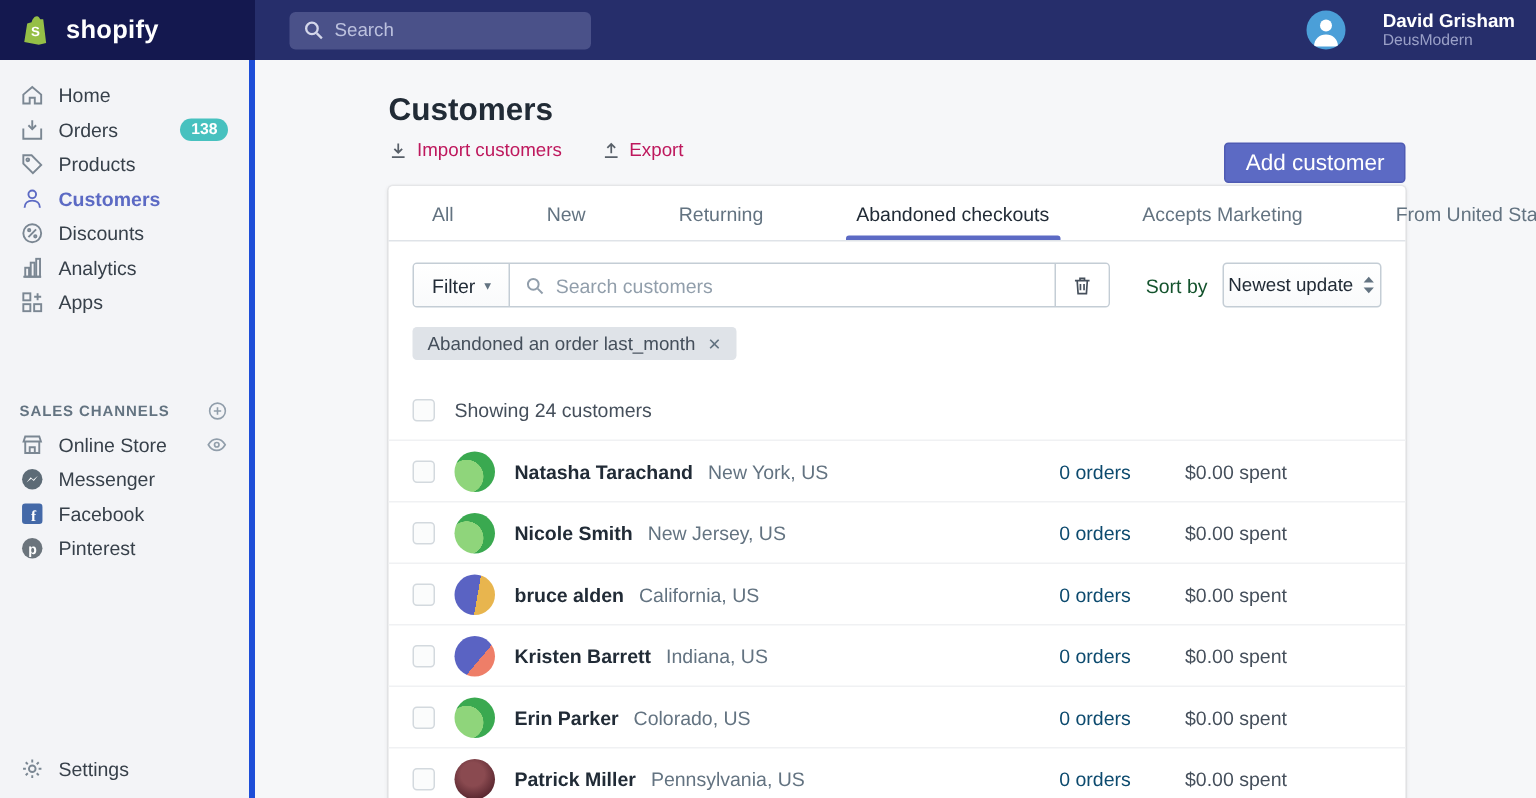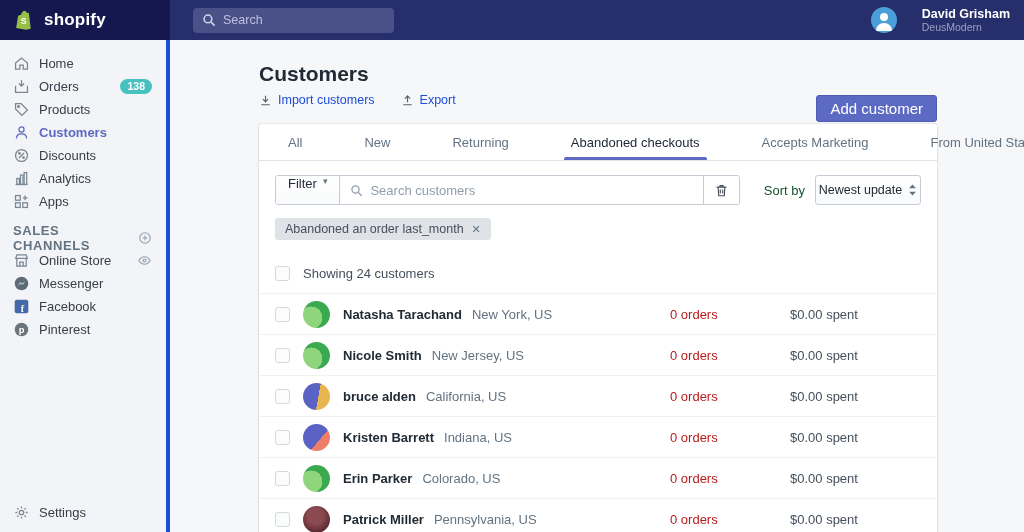--- a/index.html
+++ b/index.html
@@ -28,51 +28,51 @@
     display:flex; flex-direction:column; padding-top:12px; }
   .nav-item { display:flex; align-items:center; height:23px; padding:0 14px 0 13px; gap:9px;
     font-size:13px; font-weight:500; color:#37404a; cursor:pointer; }
   .nav-item svg { flex:none; }
   .nav-item .lbl { flex:1; }
   .nav-item.active { color:#5c6ac4; font-weight:600; }
   .nav-badge { background:#47c1bf; color:#fff; font-size:10.5px; font-weight:600;
     border-radius:9px; padding:1px 7px; line-height:13px; }
   .nav-sep { height:14px; }
   .nav-heading { display:flex; align-items:center; padding:0 14px 0 13px; height:22px;
-    font-size:13px; font-weight:700; letter-spacing:.6px; color:#637381; }
+    font-size:10px; font-weight:700; letter-spacing:.6px; color:#637381;margin-top:36px; }
   .nav-heading .lbl { flex:1; }
   .sidebar-spacer { flex:1; }
   .settings-item { margin-bottom:8px; }
 
   .main { flex:1; overflow:hidden; background:#f6f7f9; }
   .content { width:678px; margin-left:89px; position:relative; }
 
   
   .page-title { margin-top:22px; font-size:21px; font-weight:700; color:#212b36; }
   .subactions { display:flex; gap:26px; margin-top:7px; }
-  .subaction { display:flex; align-items:center; gap:6px; font-size:12.5px; color:#1d4ed8; cursor:pointer; }
+  .subaction { display:flex; align-items:center; gap:6px; font-size:12.5px; color:#be185d; cursor:pointer; }
   .add-btn { position:absolute; top:33px; right:0; height:27px; padding:0 13px;
     background:#5c6ac4; border:1px solid #4f5bb3; border-radius:3px;
     color:#fff; font-size:15px; font-weight:500; cursor:pointer; }
 
   
   .card { margin-top:17px; background:#fff; border-radius:3px;
     box-shadow:0 0 0 1px rgba(63,63,68,.05), 0 1px 3px rgba(63,63,68,.15); }
   .tabs { display:flex; height:37px; border-bottom:1px solid #dfe3e8; padding-left:16px;gap:36px; }
   .tab { position:relative; display:flex; align-items:center; padding:0 13px;
     font-size:13px; color:#637381; cursor:pointer; white-space:nowrap; }
   .tab.active { color:#212b36; font-weight:500; }
   .tab.active::after { content:""; position:absolute; left:6px; right:6px; bottom:0;
     height:3px; background:#5c6ac4; border-radius:2px 2px 0 0; }
 
   .filter-section { padding:14px 16px 12px; }
   .filter-row { display:flex; align-items:center; }
   .filter-group { flex:1; display:flex; height:30px; border:1px solid #c4cdd5; border-radius:3px;
     background:#fff; overflow:hidden; }
-  .filter-btn { display:flex; align-items:flex-start; gap:6px; padding:0 12px; font-size:13px; color:#212b36;
+  .filter-btn { display:flex; align-items:center; gap:6px; padding:0 12px; font-size:13px; color:#212b36;
     background:linear-gradient(#fff,#f9fafb); border:none; border-right:1px solid #c4cdd5; cursor:pointer; }
   .caret { font-size:9px; color:#637381; }
   .customer-search { flex:1; display:flex; align-items:center; gap:7px; padding:0 10px; }
   .customer-search input { border:none; outline:none; flex:1; font-size:13px; color:#212b36; }
   .customer-search input::placeholder { color:#919eab; }
   .trash-btn { width:36px; border:none; border-left:1px solid #c4cdd5; background:#fff;
     display:flex; align-items:center; justify-content:center; cursor:pointer; }
   .sortby-label { margin-left:24px; font-size:13px; color:#14532d; white-space:nowrap; }
   .sort-select { margin-left:10px; height:30px; width:106px; border:1px solid #c4cdd5; border-radius:3px;
     background:linear-gradient(#fff,#f9fafb); display:flex; align-items:center; justify-content:center;
@@ -86,21 +86,21 @@
   .list-summary { font-size:13px; color:#454f5b; }
 
   .checkbox { appearance:none; width:15px; height:15px; border:1px solid #d3d9de;
     border-radius:3px; background:#fbfcfc; cursor:pointer; flex:none; margin:0; }
 
   .row { display:flex; align-items:center; height:41px; padding:0 16px;
     border-top:1px solid #f0f1f3; cursor:pointer; }
   .avatar { width:27px; height:27px; border-radius:50%; margin-left:13px; flex:none; }
   .cust-name { margin-left:13px; font-size:13px; font-weight:700; color:#212b36; white-space:nowrap; }
   .cust-loc { margin-left:10px; font-size:13px; color:#637381; white-space:nowrap; }
-  .cell-orders { margin-left:auto; width:120px; text-align:left; font-size:13px; color:#b91c1c; }
+  .cell-orders { margin-left:auto; width:120px; text-align:center; font-size:13px; color:#0c4a6e; }
   .cell-spent { width:131px; font-size:13px; color:#454f5b; }
 
   svg { display:block; }
 </style>
 </head>
 <body>
 
 <div class="topbar">
   <div class="topbar-left">
     <span>

